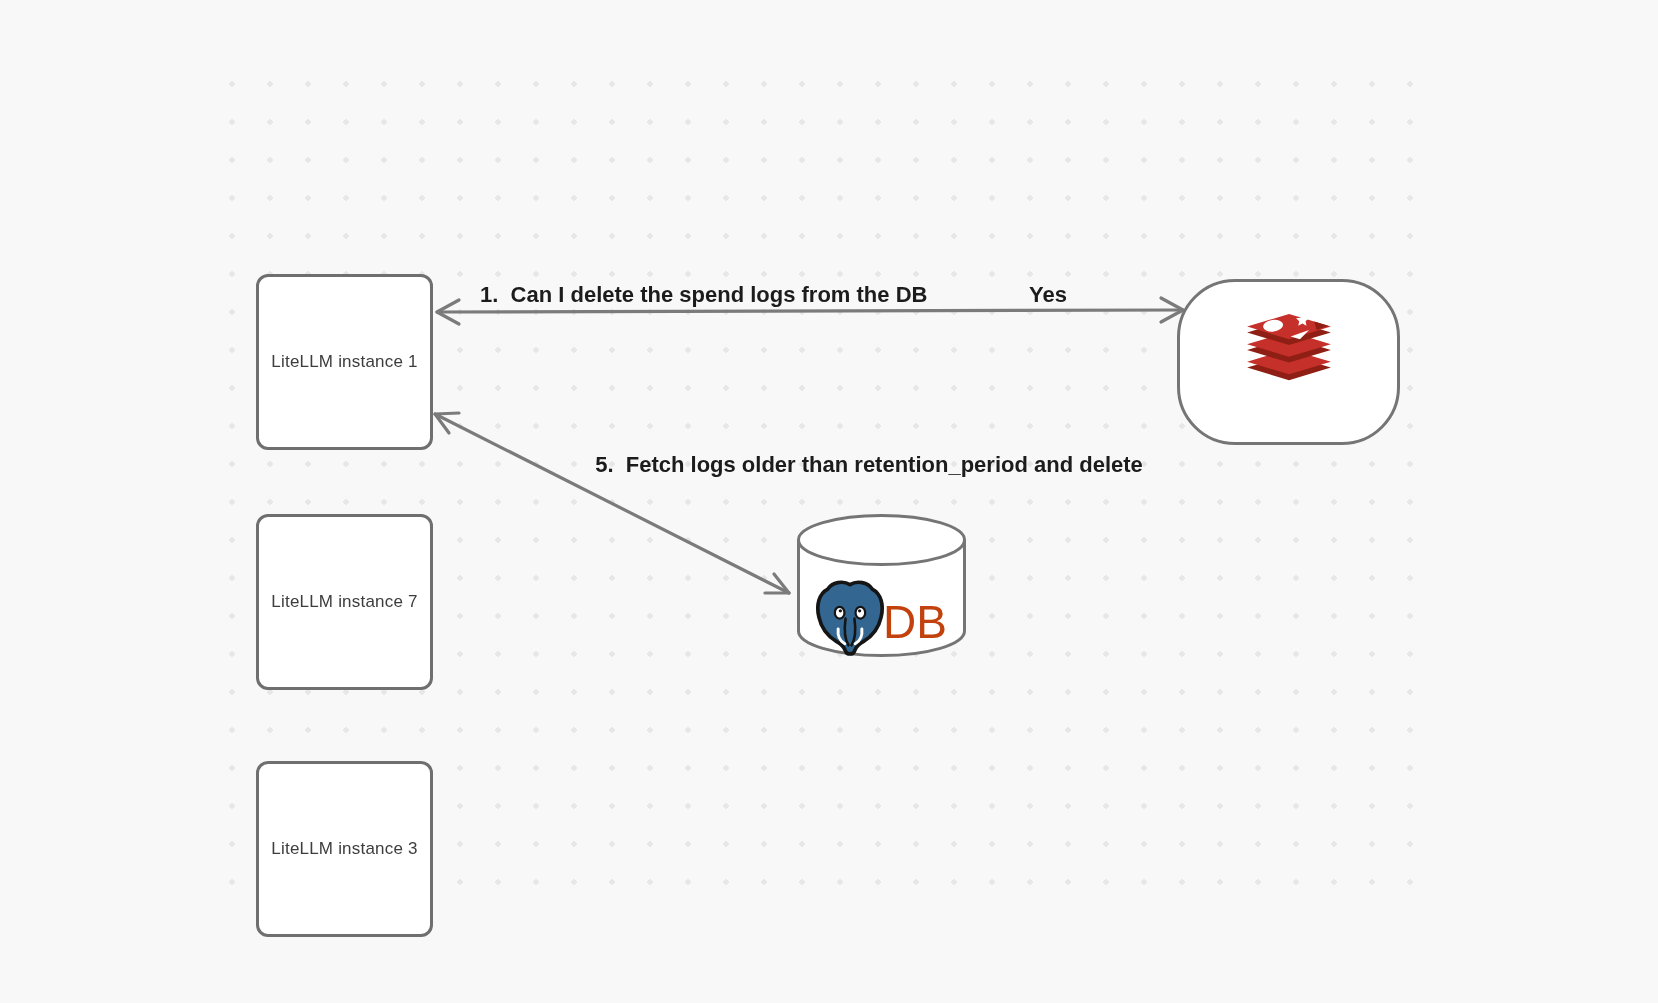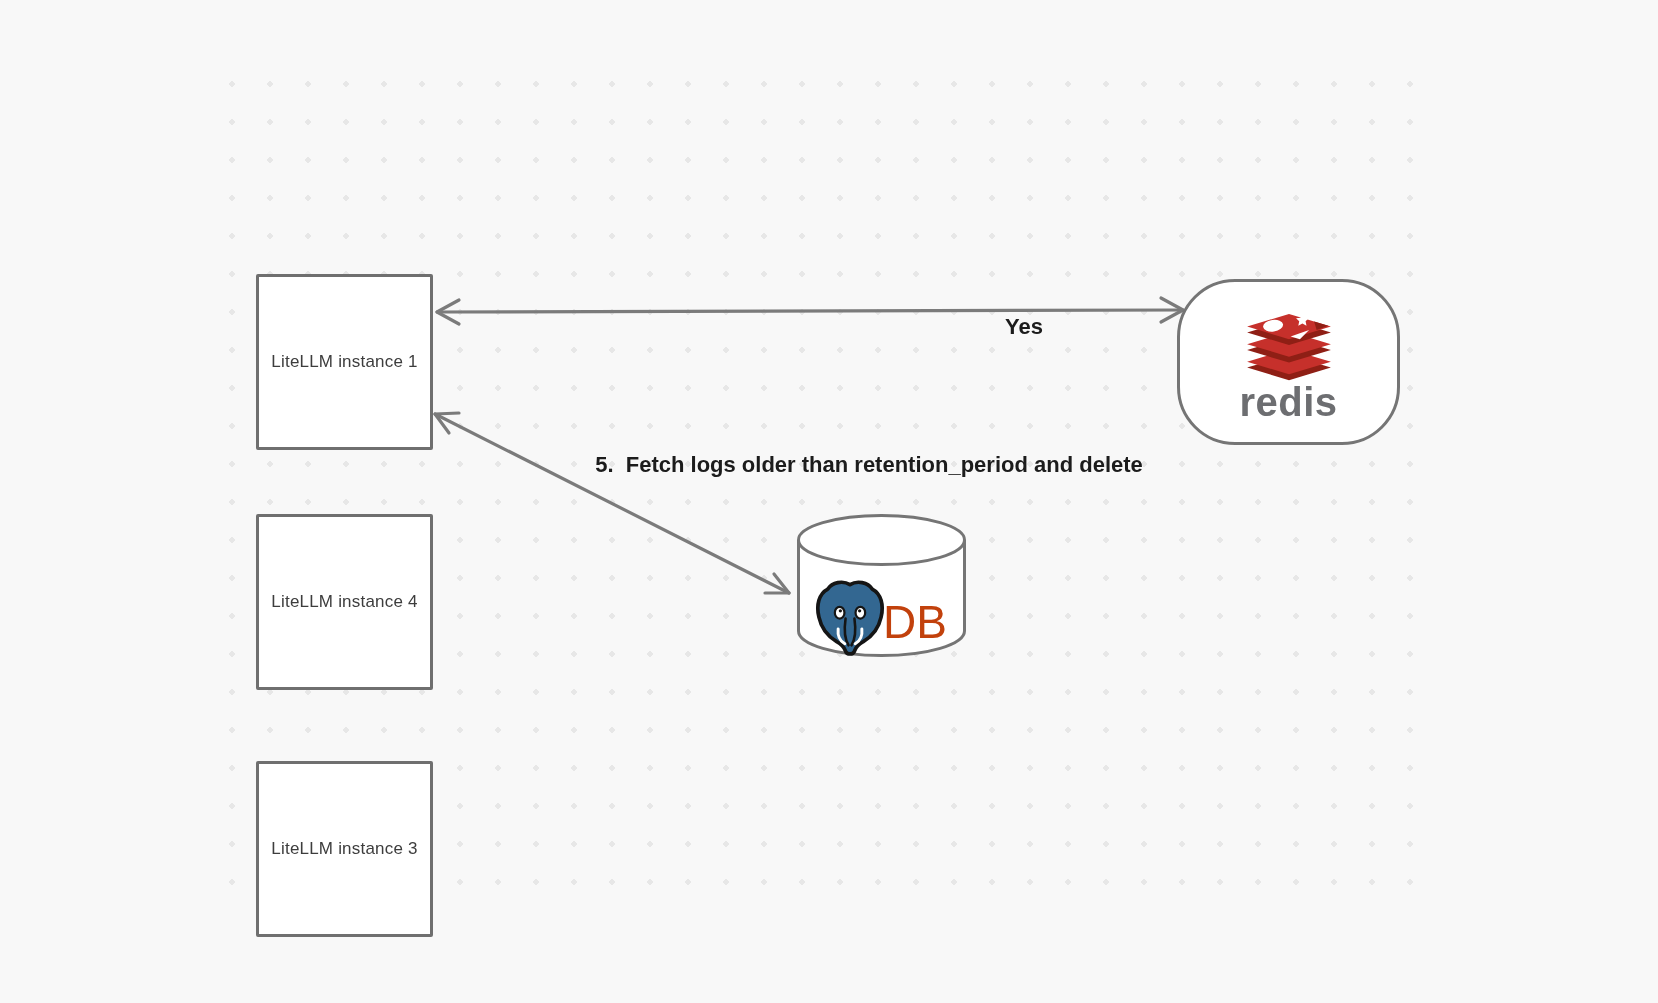--- a/index.html
+++ b/index.html
@@ -31,21 +31,21 @@
     top: 0;
     width: 1658px;
     height: 1003px;
   }
   .node-box {
     position: absolute;
     width: 177px;
     height: 176px;
     background: #ffffff;
     border: 3px solid #6f6f6f;
-    border-radius: 2px;
+    border-radius: 12px;
     box-sizing: border-box;
     display: flex;
     align-items: center;
     justify-content: center;
   }
   .node-box .node-label {
     font-size: 17px;
     color: #3d3d3d;
     letter-spacing: 0.2px;
     text-align: center;
@@ -108,21 +108,21 @@
 
   .edge-label {
     position: absolute;
     font-size: 22px;
     font-weight: 700;
     color: #1c1c1c;
     white-space: pre;
     text-align: center;
   }
   .edge1-label { left: 480px; top: 282px; width: 440px; }
-  .edge1-response { left: 986px; top: 282px; width: 76px; margin-top: 32px; }
+  .edge1-response { left: 1010px; top: 282px; width: 76px; }
   .edge2-label { left: 569px; top: 452px; width: 600px; }
 </style>
 </head>
 <body>
 
 <div class="canvas">
 
   <div class="dots"></div>
 
   <svg class="edges-layer" viewBox="0 0 1658 1003" fill="none">
@@ -137,21 +137,21 @@
       <path d="M 435 414 L 789 593"></path>
       <path d="M 459 413 L 435 414 L 449 433"></path>
       <path d="M 765 593 L 789 593 L 774 574"></path>
     </g>
   </svg>
 
   <div class="node-box box-1">
     <span class="node-label">LiteLLM instance 1</span>
   </div>
   <div class="node-box box-2">
-    <span class="node-label">LiteLLM instance 4</span>
+    <span class="node-label">LiteLLM instance 7</span>
   </div>
   <div class="node-box box-3">
     <span class="node-label">LiteLLM instance 3</span>
   </div>
 
   <div class="redis-node">
     <svg class="redis-stack" viewBox="0 0 100 80">
 
       <path d="M 0 64 L 50 49 L 100 64 L 50 79 Z" fill="#8f1f15"></path>
       <path d="M 0 57 L 50 42 L 100 57 L 50 72 Z" fill="#c6302b"></path>
@@ -160,21 +160,20 @@
       <path d="M 0 36 L 50 21 L 100 36 L 50 51 Z" fill="#c6302b"></path>
 
       <path d="M 0 22 L 50 7 L 100 22 L 50 37 Z" fill="#8f1f15"></path>
       <path d="M 0 15 L 50 0 L 100 15 L 50 30 Z" fill="#c6302b"></path>
 
       <ellipse cx="31" cy="14" rx="12" ry="7" fill="#ffffff" transform="rotate(-8 31 14)"></ellipse>
       <path d="M 66 0 L 68.4 4.6 L 73.6 5.2 L 69.8 8.8 L 70.9 13.9 L 66 11.4 L 61.1 13.9 L 62.2 8.8 L 58.4 5.2 L 63.6 4.6 Z" fill="#ffffff"></path>
       <path d="M 52 27 L 74 19 L 63 30 Z" fill="#ffffff"></path>
       <path d="M 80 9 L 97 14 L 83 19 Z" fill="#8f1f15"></path>
     </svg>
-    <div class="redis-word">redis</div>
   </div>
 
   <svg class="db-cylinder" viewBox="0 0 169 144">
     <path d="M 1.5 26 L 1.5 117 A 83 24.5 0 0 0 167.5 117 L 167.5 26" fill="#ffffff" stroke="#757575" stroke-width="3"></path>
     <ellipse cx="84.5" cy="26" rx="83" ry="24.5" fill="#ffffff" stroke="#757575" stroke-width="3"></ellipse>
   </svg>
 
   <svg class="pg-logo" viewBox="0 0 100 105">
     <path d="M 50 6
              C 40 0 26 3 20 12
@@ -191,16 +190,17 @@
     <ellipse cx="36" cy="44" rx="6.5" ry="8" fill="#ffffff" stroke="#151515" stroke-width="3"></ellipse>
     <ellipse cx="64" cy="44" rx="6.5" ry="8" fill="#ffffff" stroke="#151515" stroke-width="3"></ellipse>
     <circle cx="37" cy="41.5" r="2.2" fill="#151515"></circle>
     <circle cx="63" cy="41.5" r="2.2" fill="#151515"></circle>
     <path d="M 34 66 C 33 75 36 82 43 86" fill="none" stroke="#ffffff" stroke-width="4" stroke-linecap="round"></path>
     <path d="M 66 66 C 67 75 64 82 57 86" fill="none" stroke="#ffffff" stroke-width="4" stroke-linecap="round"></path>
   </svg>
 
   <div class="db-label">DB</div>
 
+  <div class="edge-label edge1-label">1.  Can I delete the spend logs from the DB</div>
   <div class="edge-label edge1-response">Yes</div>
   <div class="edge-label edge2-label">5.  Fetch logs older than retention_period and delete</div>
 
 </div>
 
 </body></html>

